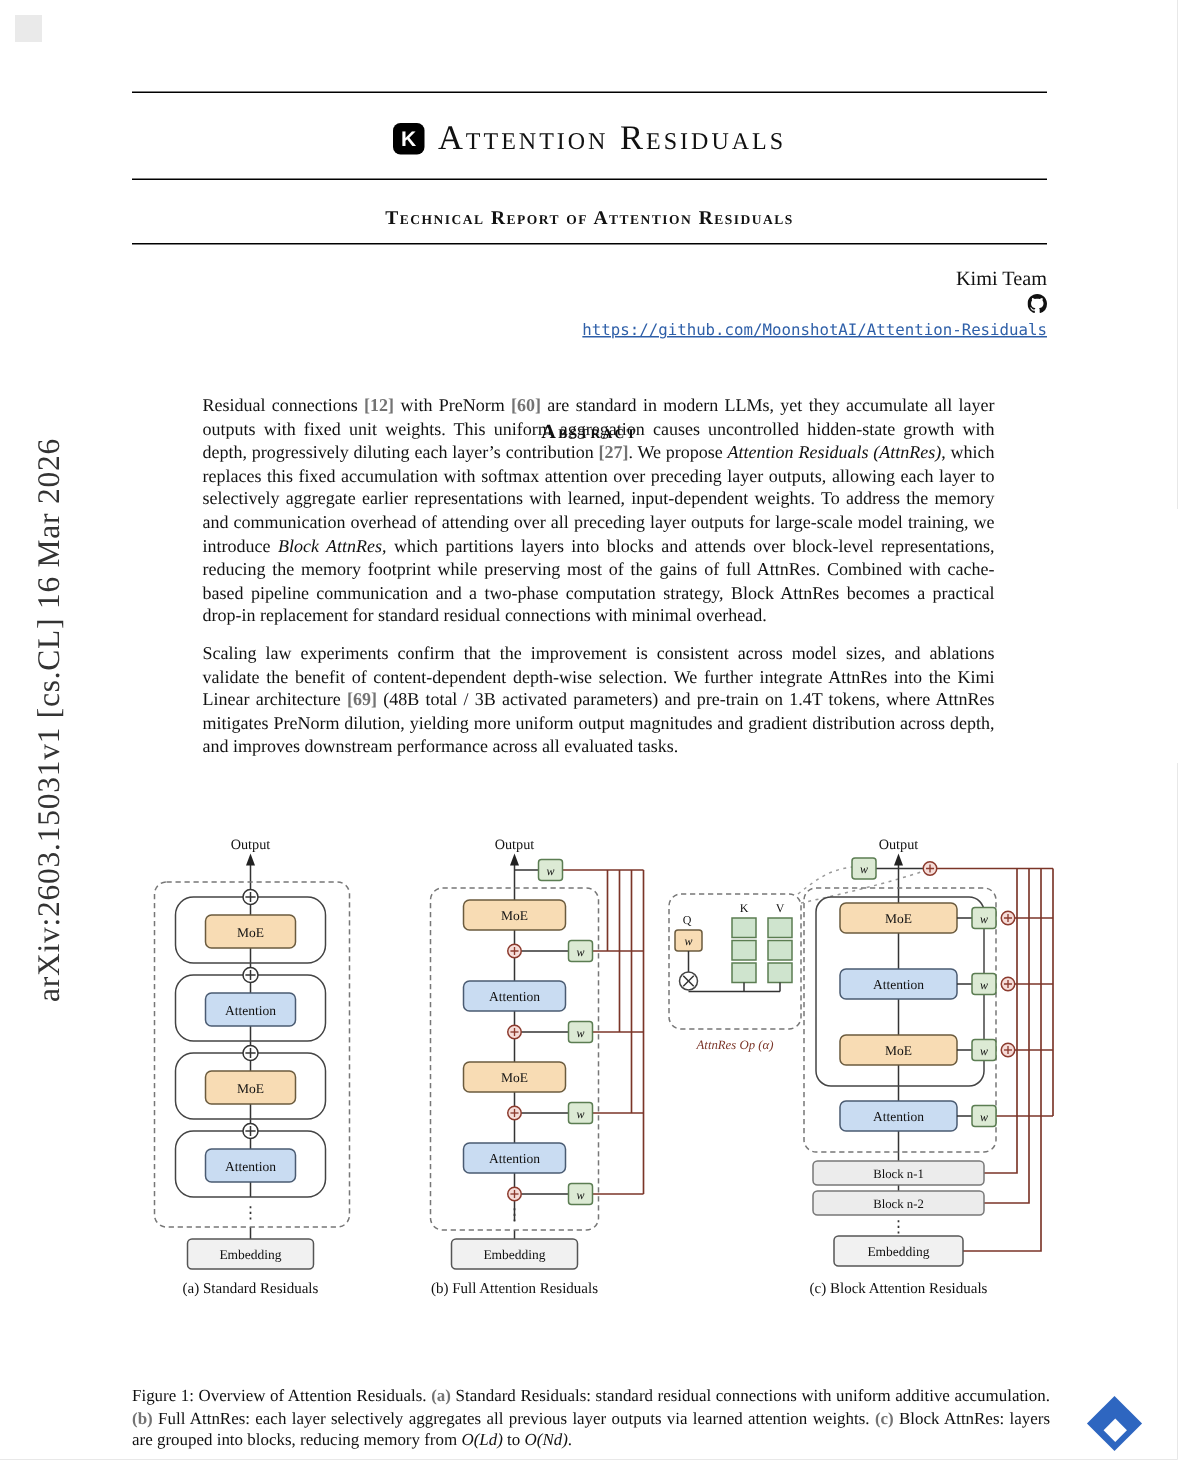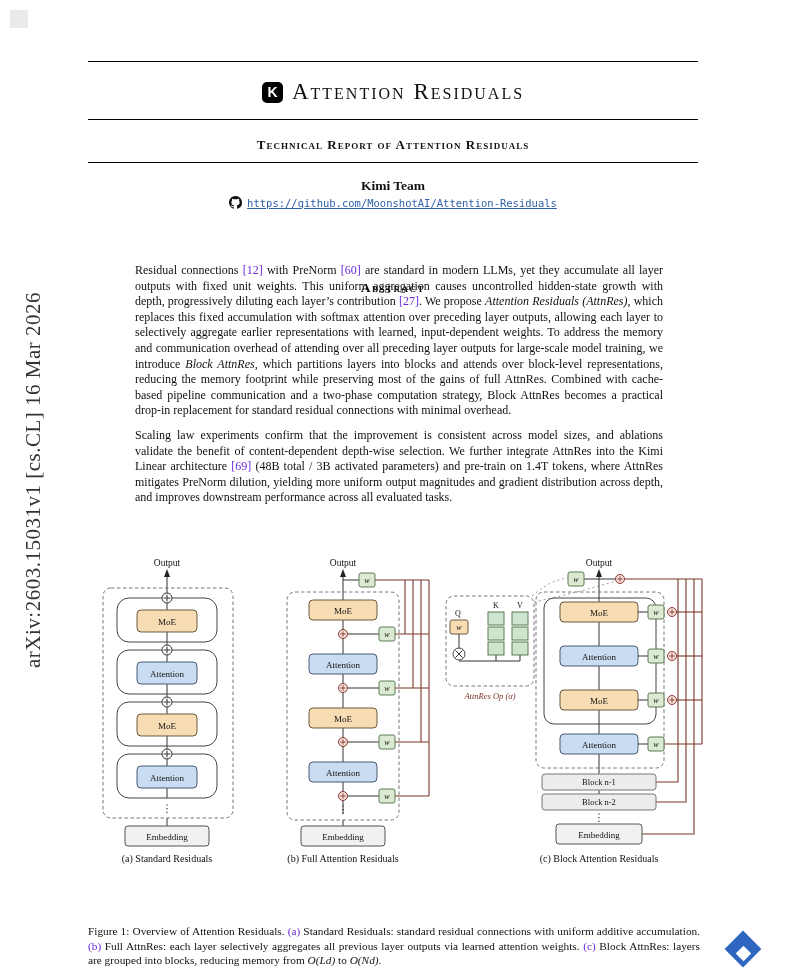--- a/index.html
+++ b/index.html
@@ -16,32 +16,32 @@
   .rule{position:absolute;left:88px;width:610px;border:none;border-top:1.6px solid #000;margin:0;}
   .rule.thin{border-top-width:.8px;}
   .title-row{position:absolute;left:88px;top:74px;width:610px;height:36px;
     display:flex;align-items:center;justify-content:center;gap:9px;}
   .kimi-logo{width:21px;height:21px;background:#000;border-radius:5px;color:#fff;
     font-family:"Liberation Sans",sans-serif;font-weight:bold;font-size:14px;
     display:flex;align-items:center;justify-content:center;}
   .paper-title{font-size:23px;font-variant:small-caps;letter-spacing:2px;font-weight:400;}
   .subtitle{position:absolute;left:88px;top:137px;width:610px;text-align:center;
     font-size:13px;font-variant:small-caps;letter-spacing:1px;font-weight:600;}
-  .team{position:absolute;left:88px;top:178px;width:610px;text-align:center;
-    font-size:13.5px;font-weight:bold;}
+  .team{position:absolute;left:88px;top:178px;width:610px;text-align:right;
+    font-size:13.5px;font-weight:normal;}
   .repo-row{position:absolute;left:88px;top:196px;width:610px;display:flex;
-    align-items:center;justify-content:center;gap:5px;}
+    align-items:flex-end;justify-content:center;gap:5px;flex-direction:column;}
   .repo-row svg{width:13px;height:13px;fill:#111;}
   .repo-url{font-family:"DejaVu Sans Mono",monospace;font-size:10.5px;color:#2e5fa8;text-decoration:underline;text-decoration-thickness:.5px;cursor:pointer;}
   
   .abstract-h{position:absolute;left:88px;top:240px;width:610px;text-align:center;
     font-size:13.5px;font-weight:bold;font-variant:small-caps;letter-spacing:1.5px;margin-top:40px;}
   .abstract{position:absolute;left:135px;top:263px;width:528px;}
   .abstract p{margin:0 0 9px 0;font-size:12px;line-height:15.6px;text-align:justify;}
-  .seg-link{color:#6d28d9;}
+  .seg-link{color:#737373;font-weight:bold;}
   .seg-italic{font-style:italic;}
   
   .figure{position:absolute;left:95px;top:552px;width:612px;height:315px;display:flex;}
   .figure svg{display:block;}
   .fig-caption{position:absolute;left:88px;top:892px;width:612px;font-size:11.3px;
     line-height:14.6px;text-align:justify;margin-top:32px;}
   
   .wire{stroke:#333;stroke-width:1;fill:none;}
   .maroon{stroke:#7b3528;stroke-width:1.1;fill:none;}
   .dotted{stroke:#999;stroke-width:1;fill:none;stroke-dasharray:2,3;}

